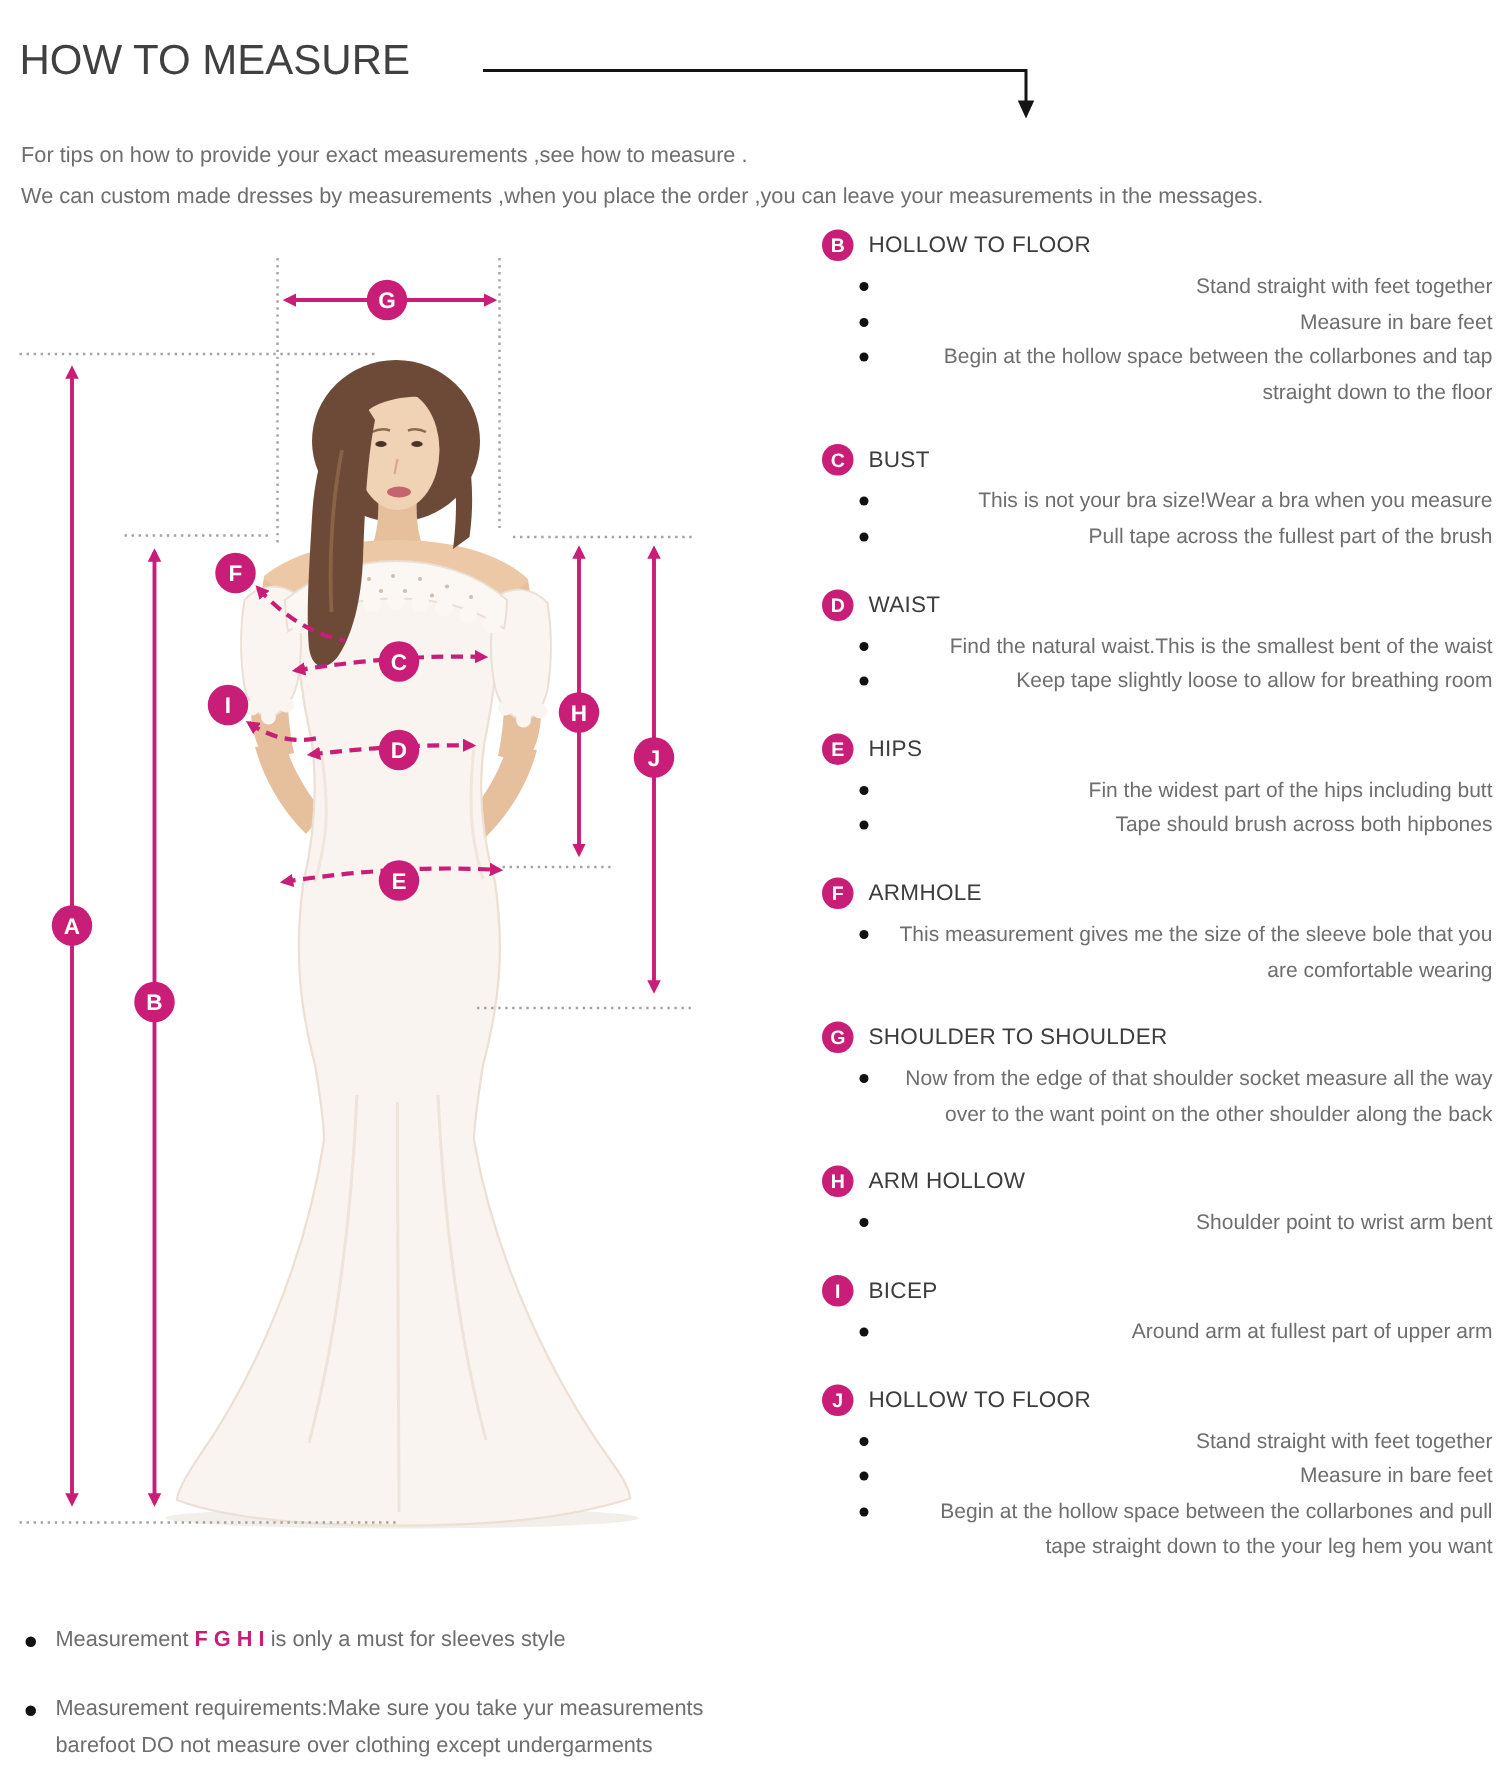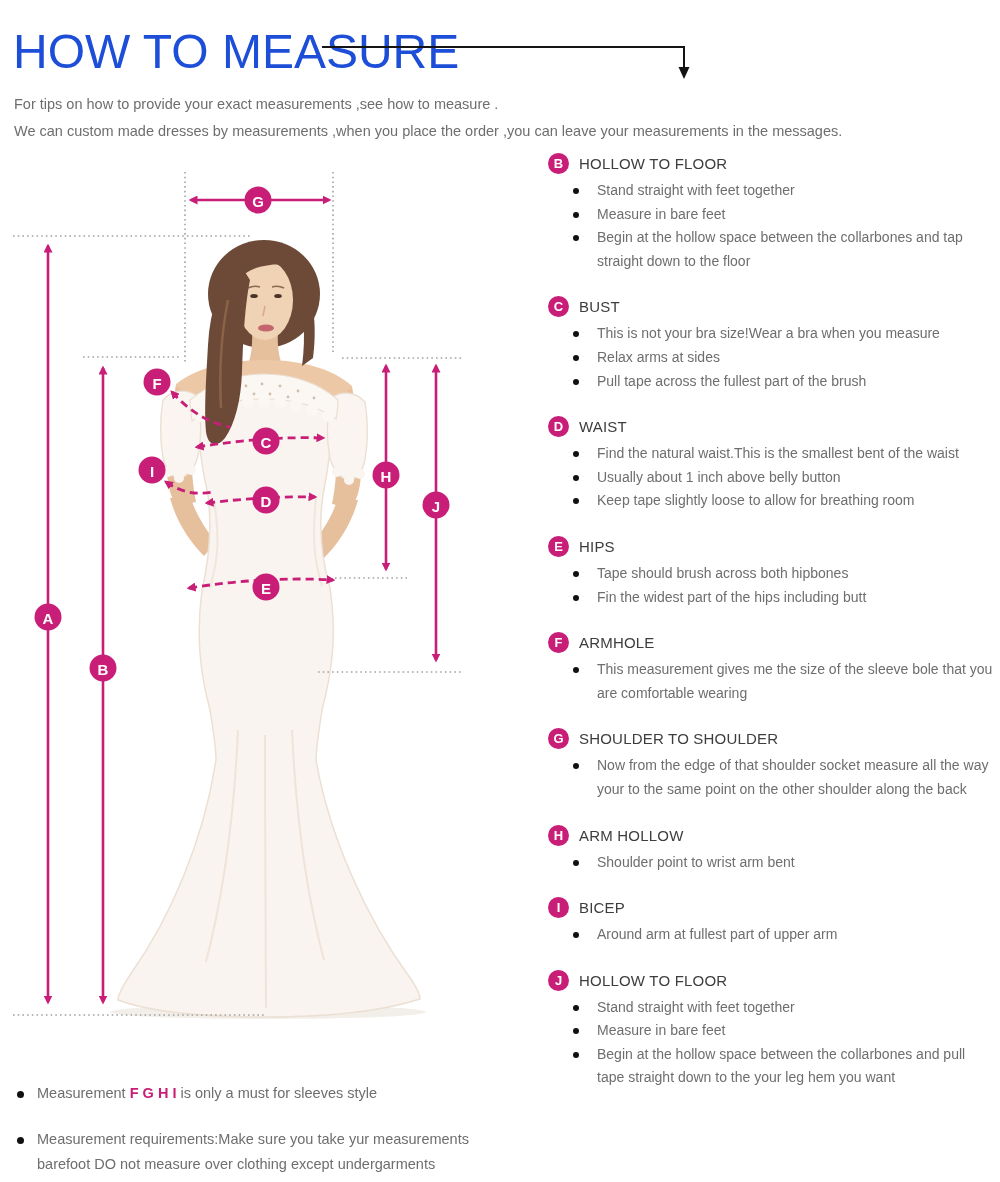--- a/index.html
+++ b/index.html
@@ -12,40 +12,40 @@
   html,body{background:#ffffff;}
   body{
     font-family:"Liberation Sans", sans-serif;
     width:1000px;height:1182px;position:relative;overflow:hidden;
   }
   .page{position:absolute;inset:0;background:#fff;}
 
   
   .title{
     position:absolute;left:13px;top:24px;
-    font-size:48px;font-weight:400;color:#1d4ed8;letter-spacing:0px;
+    font-size:28px;font-weight:400;color:#404040;letter-spacing:0px;
   }
   .title-connector{position:absolute;left:0;top:0;width:1000px;height:90px;pointer-events:none;}
   .intro{position:absolute;left:14px;top:91px;width:940px;}
   .intro p{font-size:14.5px;color:var(--body);line-height:27px;}
 
   
   .diagram{position:absolute;left:0;top:150px;width:520px;height:890px;}
 
   
   .sections{position:absolute;left:548px;top:153px;width:452px;}
   .section{margin-bottom:23px;}
   .sec-head{display:flex;align-items:center;margin-bottom:5px;}
   .badge{
     width:21px;height:21px;border-radius:50%;background:var(--accent);
     color:#fff;font-size:13px;font-weight:bold;
     display:flex;align-items:center;justify-content:center;flex:0 0 21px;
   }
   .sec-title{margin-left:10px;font-size:15px;color:var(--heading);letter-spacing:.2px;}
-  .bullets{list-style:none;}
+  .bullets{list-style:none;text-align:right;}
   .bullets li{
     position:relative;padding-left:49px;max-width:447px;
     font-size:14px;color:var(--body);line-height:23.6px;
   }
   .bullets li .li-text{display:inline-block;max-width:398px;vertical-align:top;}
   .bullets li::before{
     content:"";position:absolute;left:25px;top:9px;
     width:6px;height:6px;border-radius:50%;background:#111;
   }
 
@@ -261,69 +261,67 @@
   </div>
 
   <div class="section">
     <div class="sec-head">
       <span class="badge">C</span>
       <span class="sec-title">BUST</span>
     </div>
     <ul class="bullets">
   <li><span class="li-text">This is not your bra size!Wear a bra when you measure</span></li>
 
-  <li><span class="li-text">Relax arms at sides</span></li>
 
   <li><span class="li-text">Pull tape across the fullest part of the brush</span></li>
 </ul>
   </div>
 
   <div class="section">
     <div class="sec-head">
       <span class="badge">D</span>
       <span class="sec-title">WAIST</span>
     </div>
     <ul class="bullets">
   <li><span class="li-text">Find the natural waist.This is the smallest bent of the waist</span></li>
 
-  <li><span class="li-text">Usually about 1 inch above belly button</span></li>
 
   <li><span class="li-text">Keep tape slightly loose to allow for breathing room</span></li>
 </ul>
   </div>
 
   <div class="section">
     <div class="sec-head">
       <span class="badge">E</span>
       <span class="sec-title">HIPS</span>
     </div>
     <ul class="bullets">
+  <li><span class="li-text">Fin the widest part of the hips including butt</span></li>
+
   <li><span class="li-text">Tape should brush across both hipbones</span></li>
-
-  <li><span class="li-text">Fin the widest part of the hips including butt</span></li>
 </ul>
   </div>
 
   <div class="section">
     <div class="sec-head">
       <span class="badge">F</span>
       <span class="sec-title">ARMHOLE</span>
     </div>
     <ul class="bullets">
   <li><span class="li-text">This measurement gives me the size of the sleeve bole that you are comfortable wearing</span></li>
 </ul>
   </div>
 
   <div class="section">
     <div class="sec-head">
       <span class="badge">G</span>
       <span class="sec-title">SHOULDER TO SHOULDER</span>
     </div>
     <ul class="bullets">
-  <li><span class="li-text">Now from the edge of that shoulder socket measure all the way your to the same point on the other shoulder along the back</span></li>
+  <li><span class="li-text">Now from the edge of that shoulder socket measure all the way over to the want point on the other shoulder along the back</span></li>
 </ul>
   </div>
 
   <div class="section">
     <div class="sec-head">
       <span class="badge">H</span>
       <span class="sec-title">ARM HOLLOW</span>
     </div>
     <ul class="bullets">
   <li><span class="li-text">Shoulder point to wrist arm bent</span></li>

